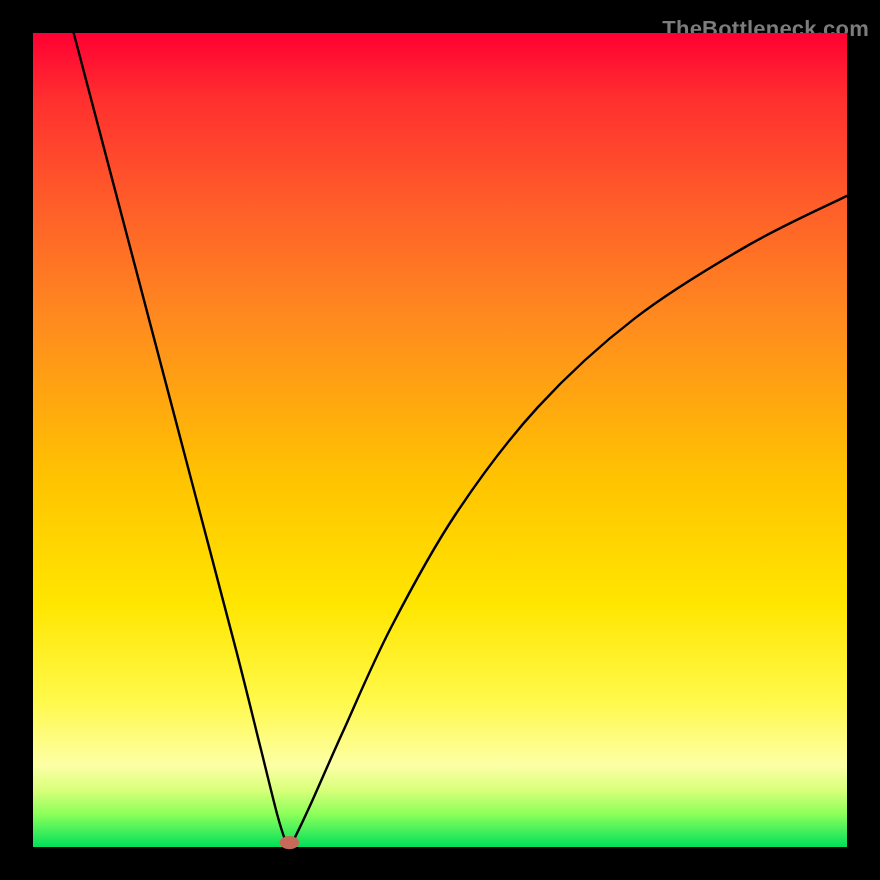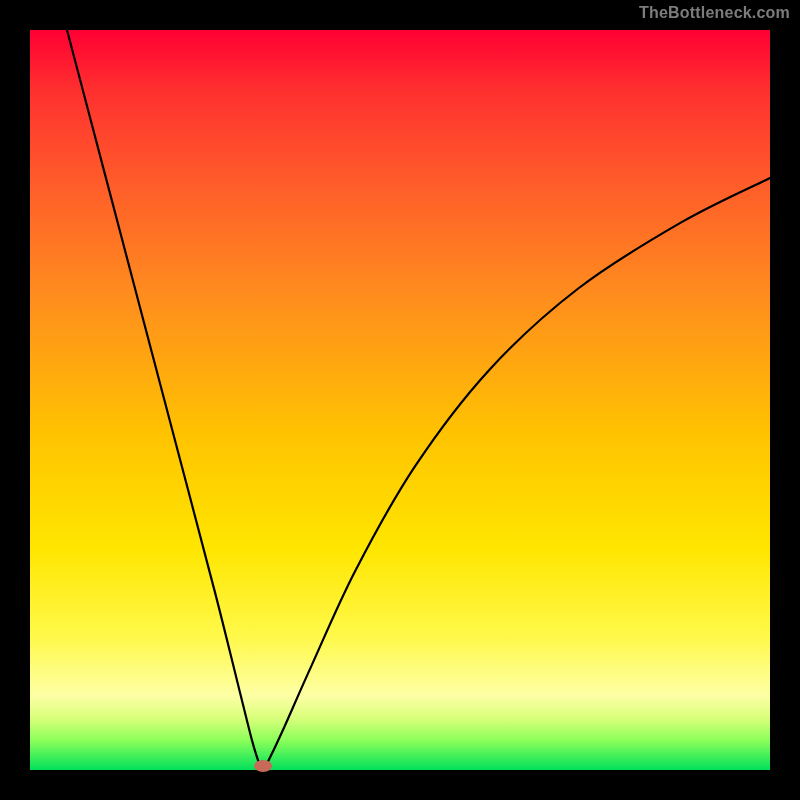--- a/index.html
+++ b/index.html
@@ -39,24 +39,24 @@
   svg.curve {
     position: absolute;
     left: 0;
     top: 0;
     width: 740px;
     height: 740px;
     overflow: visible;
   }
   .watermark {
     position: absolute;
-    top: 4px;
+    top: 16px;
     right: 10px;
     font-family: Arial, Helvetica, sans-serif;
-    font-size: 16px;
+    font-size: 20px;
     font-weight: 600;
     color: #7c7c7c;
     letter-spacing: 0.2px;
     user-select: none;
   }
   .curve-path {
     fill: none;
     stroke: #000;
     stroke-width: 2.2;
     stroke-linecap: round;

